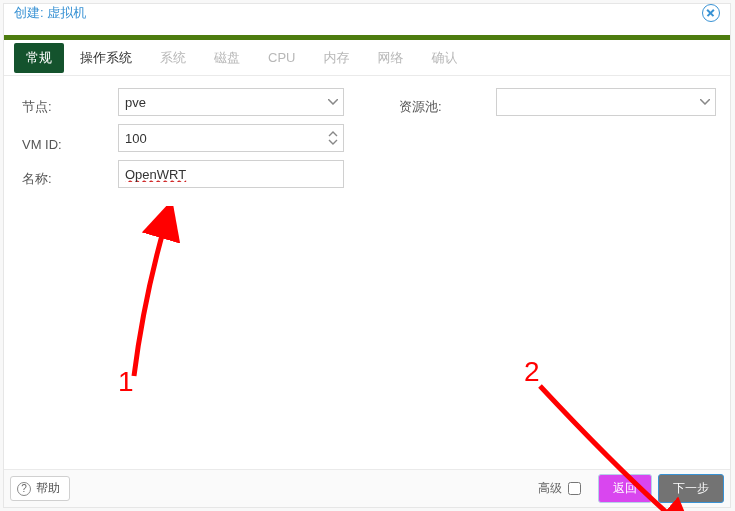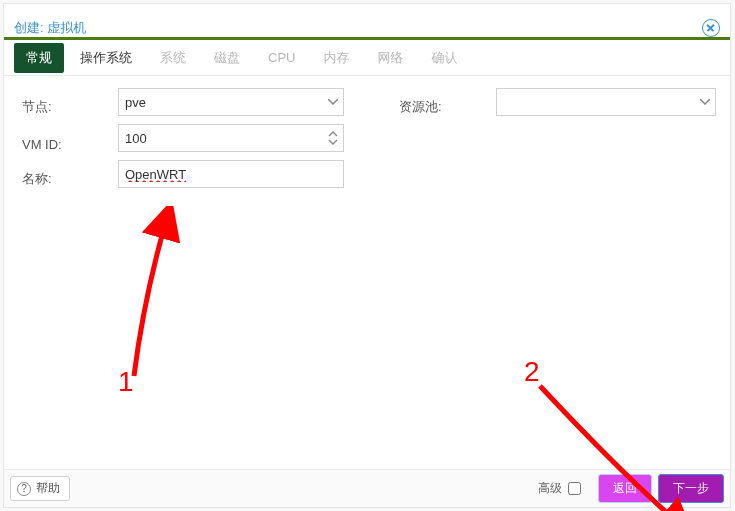--- a/index.html
+++ b/index.html
@@ -17,23 +17,23 @@
     background: #fff;
     border: 1px solid #e6e6e6;
     position: relative;
     display: flex;
     flex-direction: column;
   }
   
   .header {
     height: 36px;
     display: flex;
-    align-items: flex-end;
+    align-items: flex-start;
     padding: 0 10px;
-    border-bottom: 3px solid #4d7c0f;
+    border-bottom: 5px solid #4d7c0f;
     justify-content: space-between;
   }
   .header-title {
     color: #3892d4;
     font-size: 13px;
   }
   .close-icon {
     width: 18px; height: 18px;
     border: 1.5px solid #3892d4;
     border-radius: 50%;
@@ -184,21 +184,21 @@
     font-size: 12px;
     margin-left: 6px;
     cursor: pointer;
   }
   .btn-back {
     background: #d946ef;
     color: #fff;
     border-color: #b7d2e8;
   }
   .btn-next {
-    background: #a21caf;
+    background: #737373;
     color: #fff;
     border-color: #3892d4;
   }
 </style>
 </head>
 <body>
 
 <div class="window">
 
   <div class="header">

